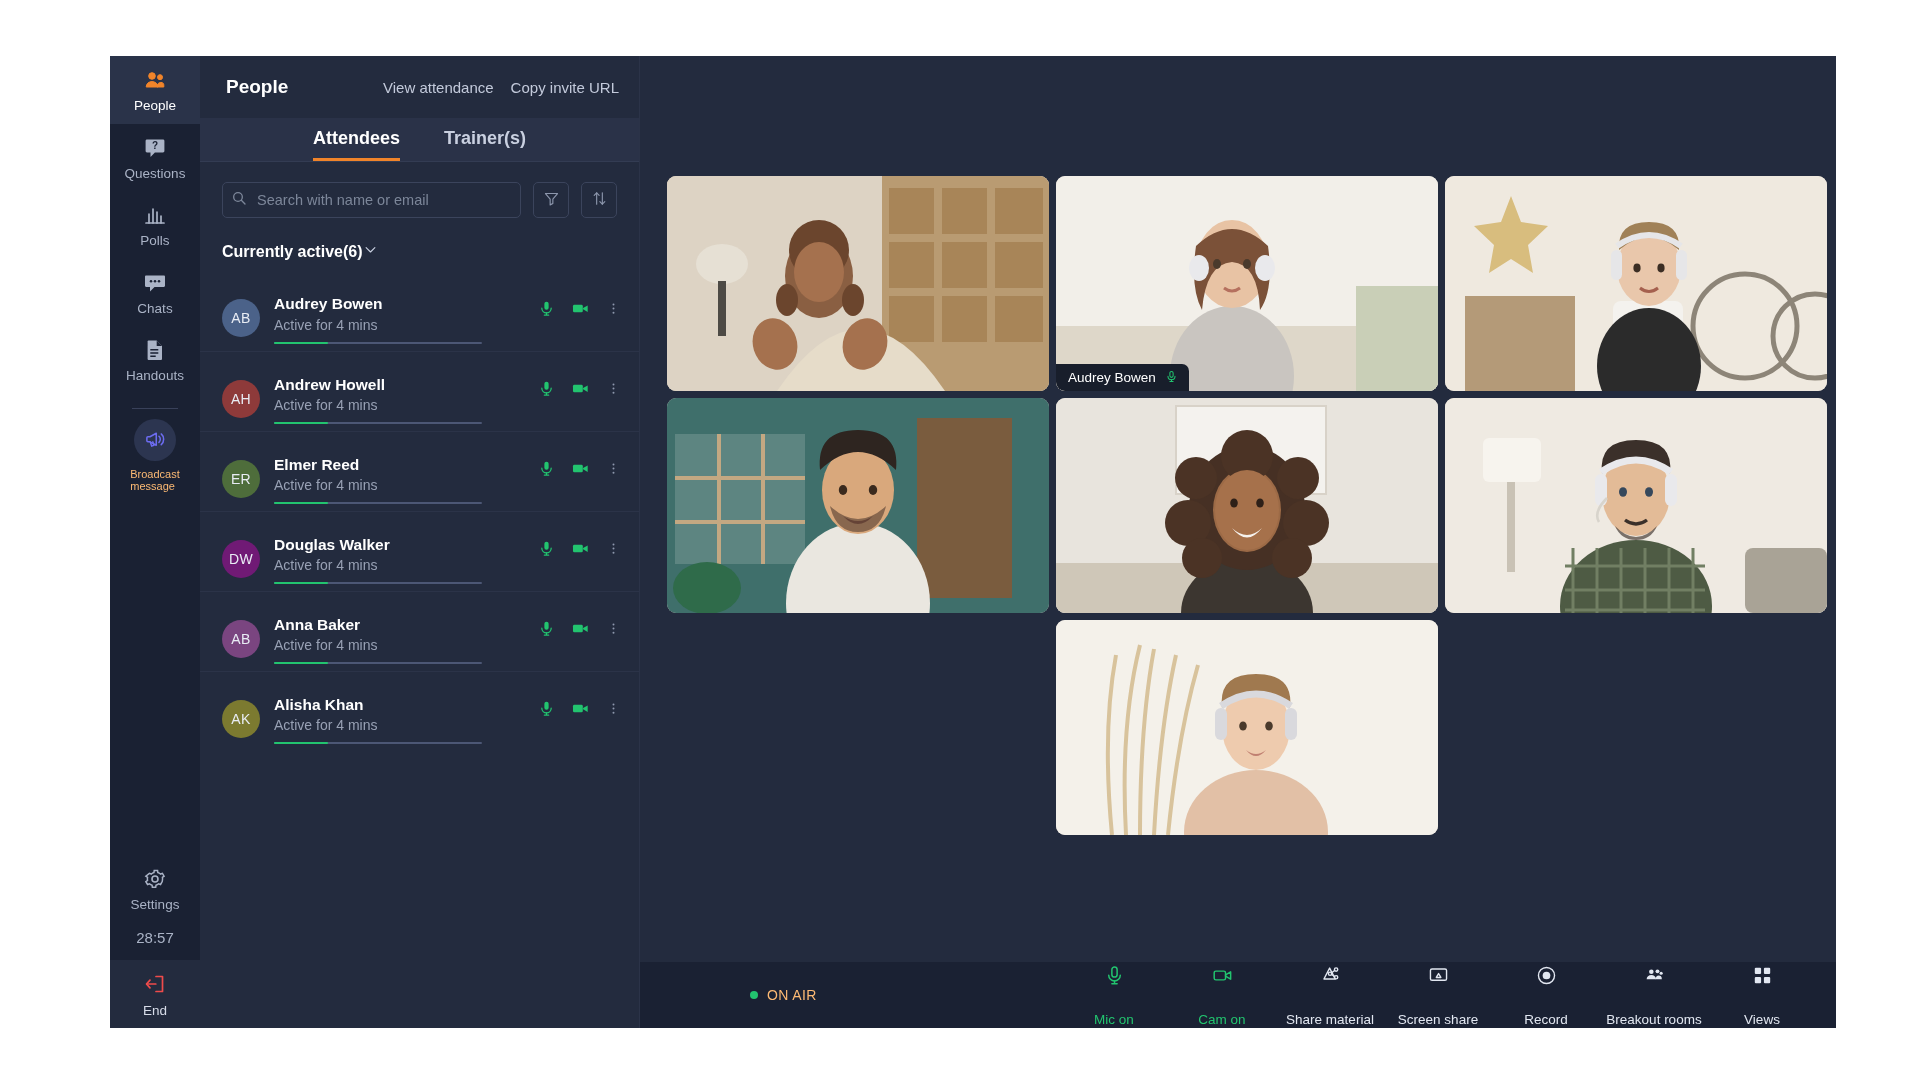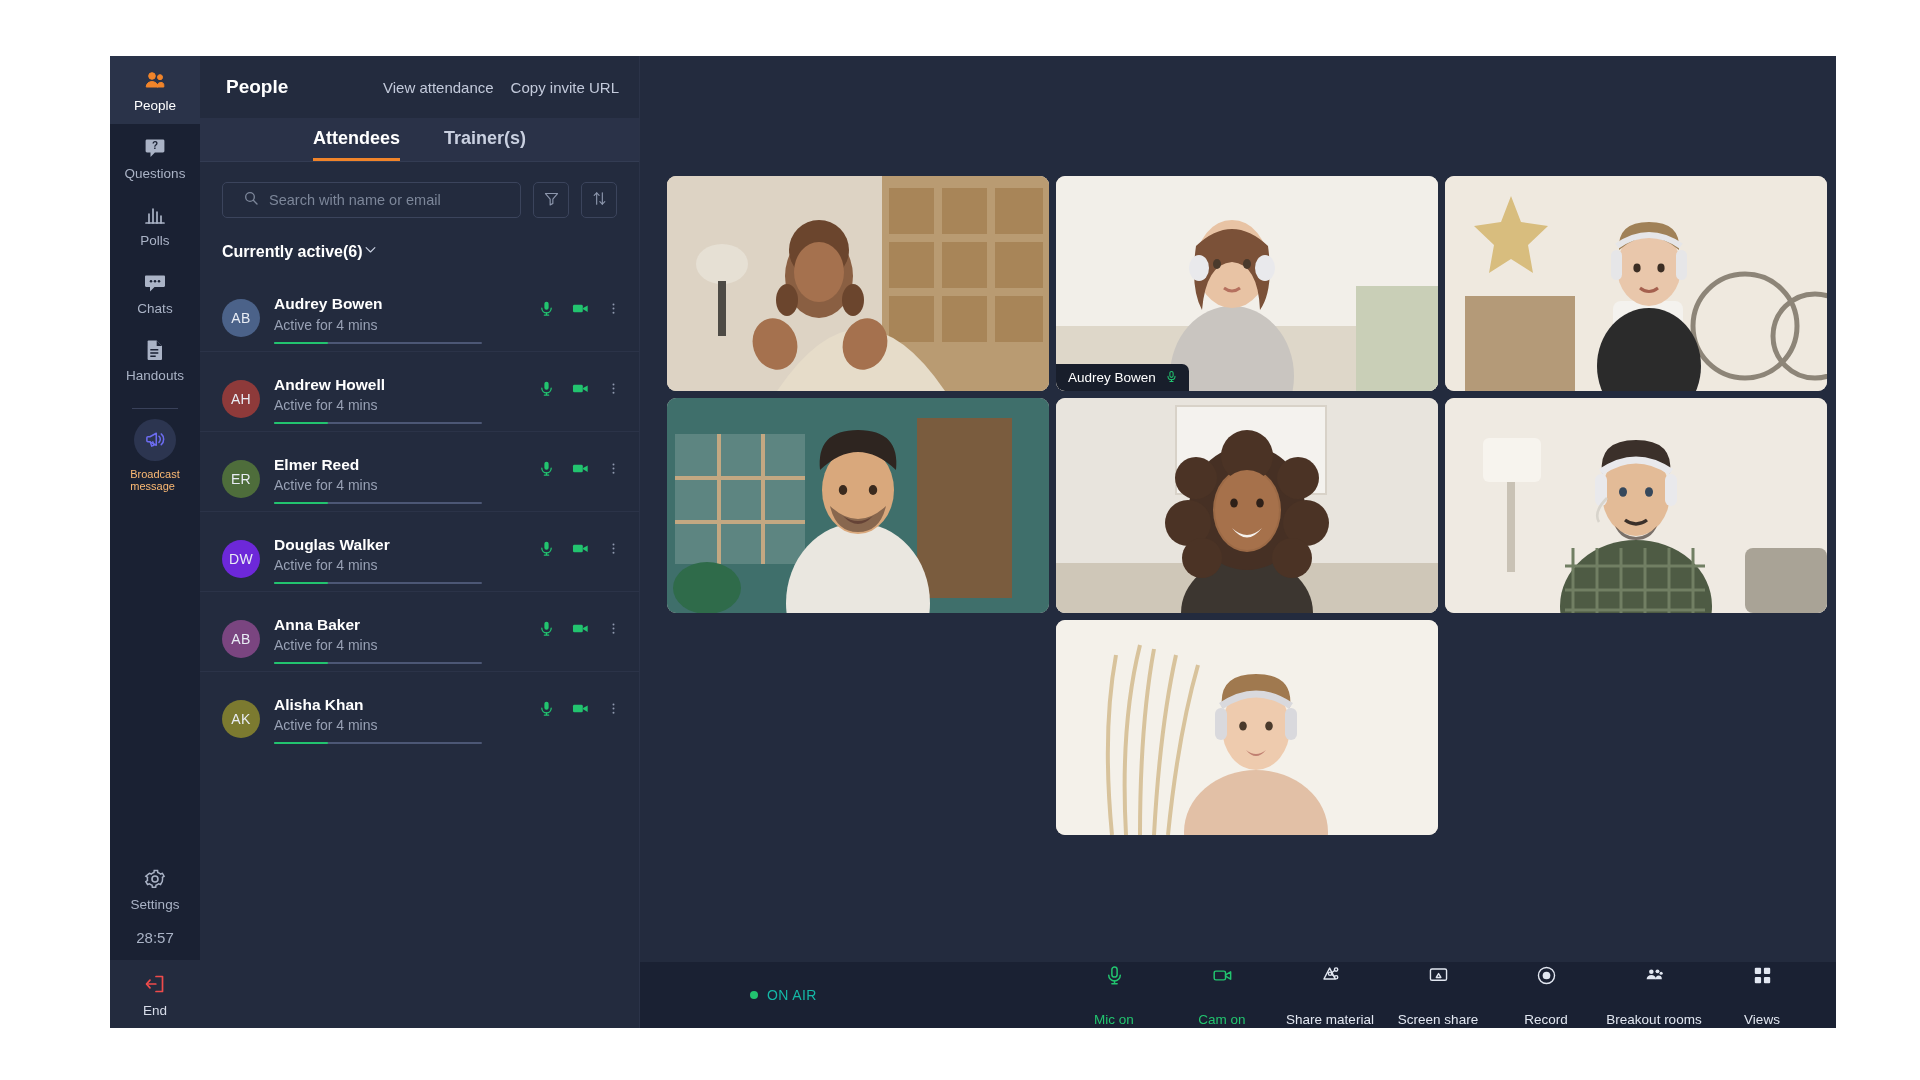--- a/index.html
+++ b/index.html
@@ -99,21 +99,21 @@
   .tab.active { color: #ffffff; border-bottom-color: #f0842a; }
 
   .search-row {
     display: flex; align-items: center; gap: 12px;
     padding: 20px 22px 12px 22px;
   }
   .search-box {
     flex: 1 1 auto; height: 36px;
     border: 1px solid #3b445c; border-radius: 5px;
     display: flex; align-items: center; gap: 10px;
-    padding: 0 20px;
+    padding: 0 8px;
     background: transparent;
   }
   .search-box input {
     flex: 1 1 auto; background: transparent; border: 0; outline: 0;
     color: #d4dae8; font-size: 14.5px;
     font-family: "Liberation Sans", sans-serif;
   }
   .search-box input::placeholder { color: #7c8699; }
   .icon-btn {
     width: 36px; height: 36px; flex: 0 0 36px;
@@ -186,21 +186,21 @@
 
   
   .bottombar {
     position: absolute; left: 0; bottom: 0;
     width: 1726px; height: 66px;
     background: #1a2133;
     display: flex; align-items: center;
   }
   .onair {
     display: flex; align-items: center; gap: 9px;
-    color: #14b8a6; font-size: 14px; letter-spacing: .4px;
+    color: #fdba74; font-size: 14px; letter-spacing: .4px;
     padding-left: 110px; width: 420px;
   }
   .onair .dot { width: 8px; height: 8px; border-radius: 50%; background: #22c46f; }
   .tools { display: flex; align-items: center; }
   .tool {
     width: 108px; padding: 5px 0 4px;
     display: flex; flex-direction: column; align-items: center; gap: 23px;
     color: #e2e7f1; font-size: 13.5px; cursor: pointer;
   }
   .tool.green { color: #22c46f; }
@@ -445,21 +445,21 @@
                 <path d="M15.2 11.4l5.9-3.3v8.2l-5.9-3.3z"></path>
               </svg></span>
             <span class="mini"><svg viewBox="0 0 24 24" width="15" height="15" fill="#8d97ad">
                 <circle cx="12" cy="5.4" r="1.6"></circle>
                 <circle cx="12" cy="12" r="1.6"></circle>
                 <circle cx="12" cy="18.6" r="1.6"></circle>
               </svg></span>
           </div>
         </div>
         <div class="prow">
-          <div class="avatar" style="background:#6d28d9">
+          <div class="avatar" style="background:#701a75">
             <span>DW</span>
           </div>
           <div class="pinfo">
             <div class="pname">Douglas Walker</div>
             <div class="pstatus">Active for 4 mins</div>
             <div class="pbar">
               <i style="width:26%"></i>
             </div>
           </div>
           <div class="pctrl">

